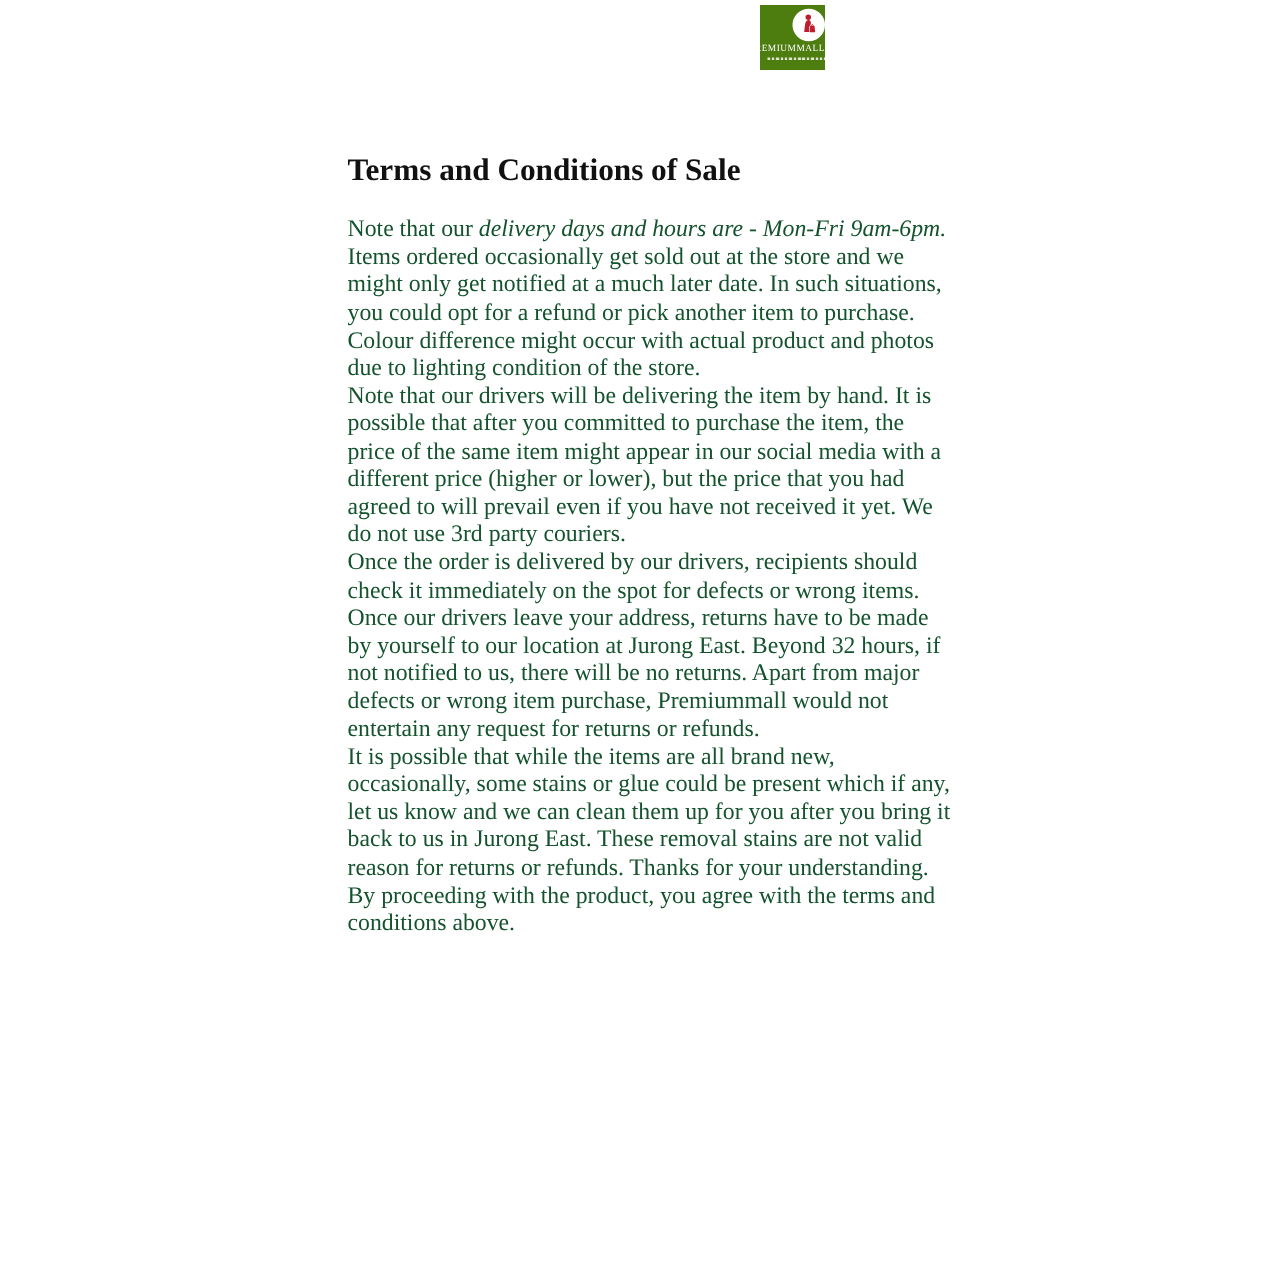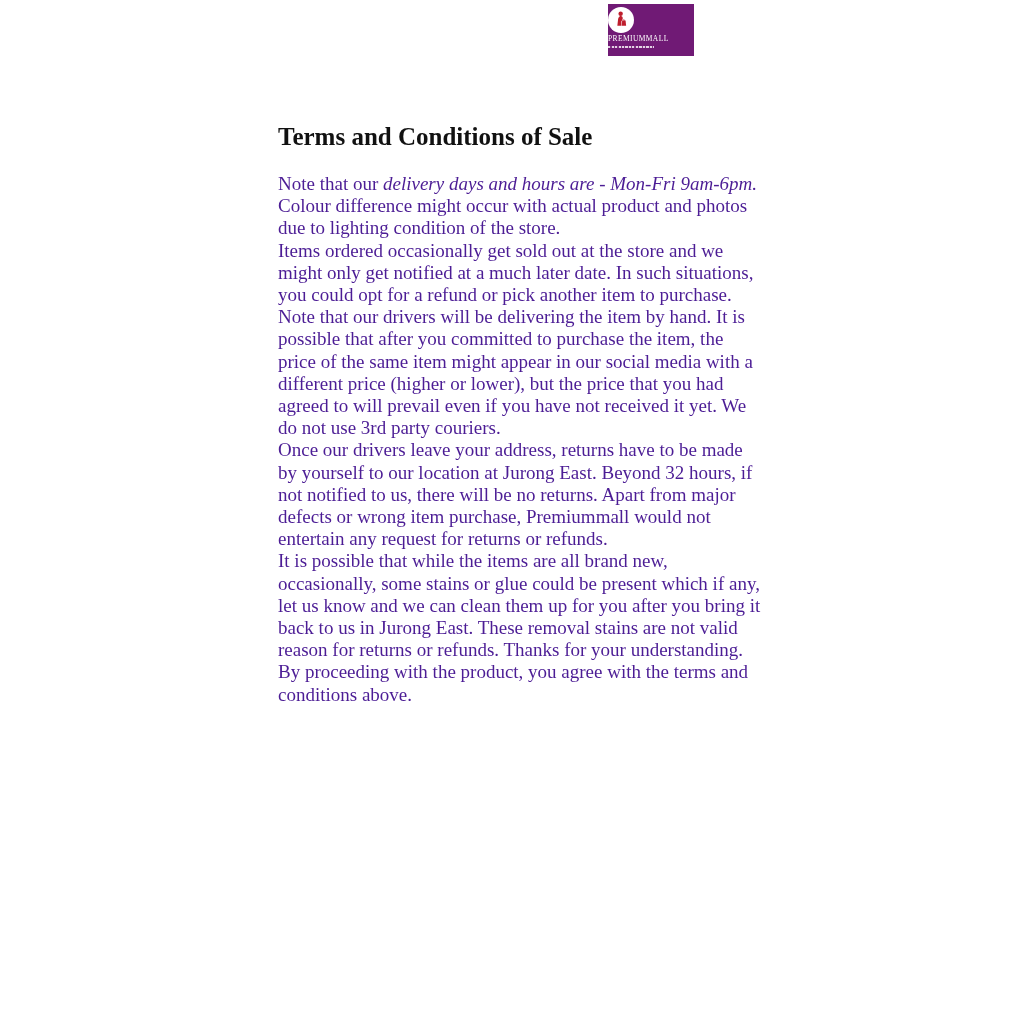--- a/index.html
+++ b/index.html
@@ -14,26 +14,26 @@
     font-family: "Liberation Serif", "DejaVu Serif", serif;
     color: #1a1a1a;
     overflow: hidden;
   }
 
   
   .logo {
     position: absolute;
     left: 608px;
     top: 4px;
-    width: 86px;
+    width: 52px;
     height: 52px;
-    background: #701a75;
+    background: #4d7c0f;
     display: flex;
     flex-direction: column;
-    align-items: flex-start;
+    align-items: flex-end;
     box-sizing: border-box;
     padding-top: 3px;
   }
   .logo-circle {
     width: 26px;
     height: 26px;
     background: #ffffff;
     border-radius: 50%;
     display: flex;
     align-items: center;
@@ -75,21 +75,21 @@
     font-size: 25px;
     line-height: 30px;
     font-weight: 700;
     color: #111111;
   }
   .doc-body p {
     margin: 0;
     font-size: 19px;
     line-height: 22.2px;
     text-align: left;
-    color: #4c1d95;
+    color: #14532d;
   }
   .doc-body p i {
     font-style: italic;
   }
 </style>
 </head>
 <body>
 
 <div>
 
@@ -106,22 +106,23 @@
     </div>
     <div class="logo-brand">PREMIUMMALL</div>
     <div class="logo-tagline"></div>
   </div>
 
   <div class="content">
     <h1 class="doc-title">Terms and Conditions of Sale</h1>
 
     <div class="doc-body">
       <p><span>Note that our </span><i>delivery days and hours are - Mon-Fri 9am-6pm.</i></p>
+      <p>Items ordered occasionally get sold out at the store and we might only get notified at a much later date.  In such situations, you could opt for a refund or pick another item to purchase.</p>
       <p>Colour difference might occur with actual product and photos due to lighting condition of the store.</p>
-      <p>Items ordered occasionally get sold out at the store and we might only get notified at a much later date.  In such situations, you could opt for a refund or pick another item to purchase.</p>
       <p>Note that our drivers will be delivering the item by hand. It is possible that after you committed to purchase the item, the price of the same item might appear in our social media with a different price (higher or lower), but the price that you had agreed to will prevail even if you have not received it yet. We do not use 3rd party couriers.</p>
+      <p>Once the order is delivered by our drivers, recipients should check it immediately on the spot for defects or wrong items.</p>
       <p>Once our drivers leave your address, returns have to be made by yourself to our location at Jurong East. Beyond 32 hours, if not notified to us, there will be no returns. Apart from major defects or wrong item purchase, Premiummall would not entertain any request for returns or refunds.</p>
       <p>It is possible that while the items are all brand new, occasionally, some stains or glue could be present which if any, let us know and we can clean them up for you after you bring it back to us in Jurong East. These removal stains are not valid reason for returns or refunds. Thanks for your understanding.</p>
       <p>By proceeding with the product, you agree with the terms and conditions above.</p>
     </div>
   </div>
 
 </div>
 
 </body></html>

